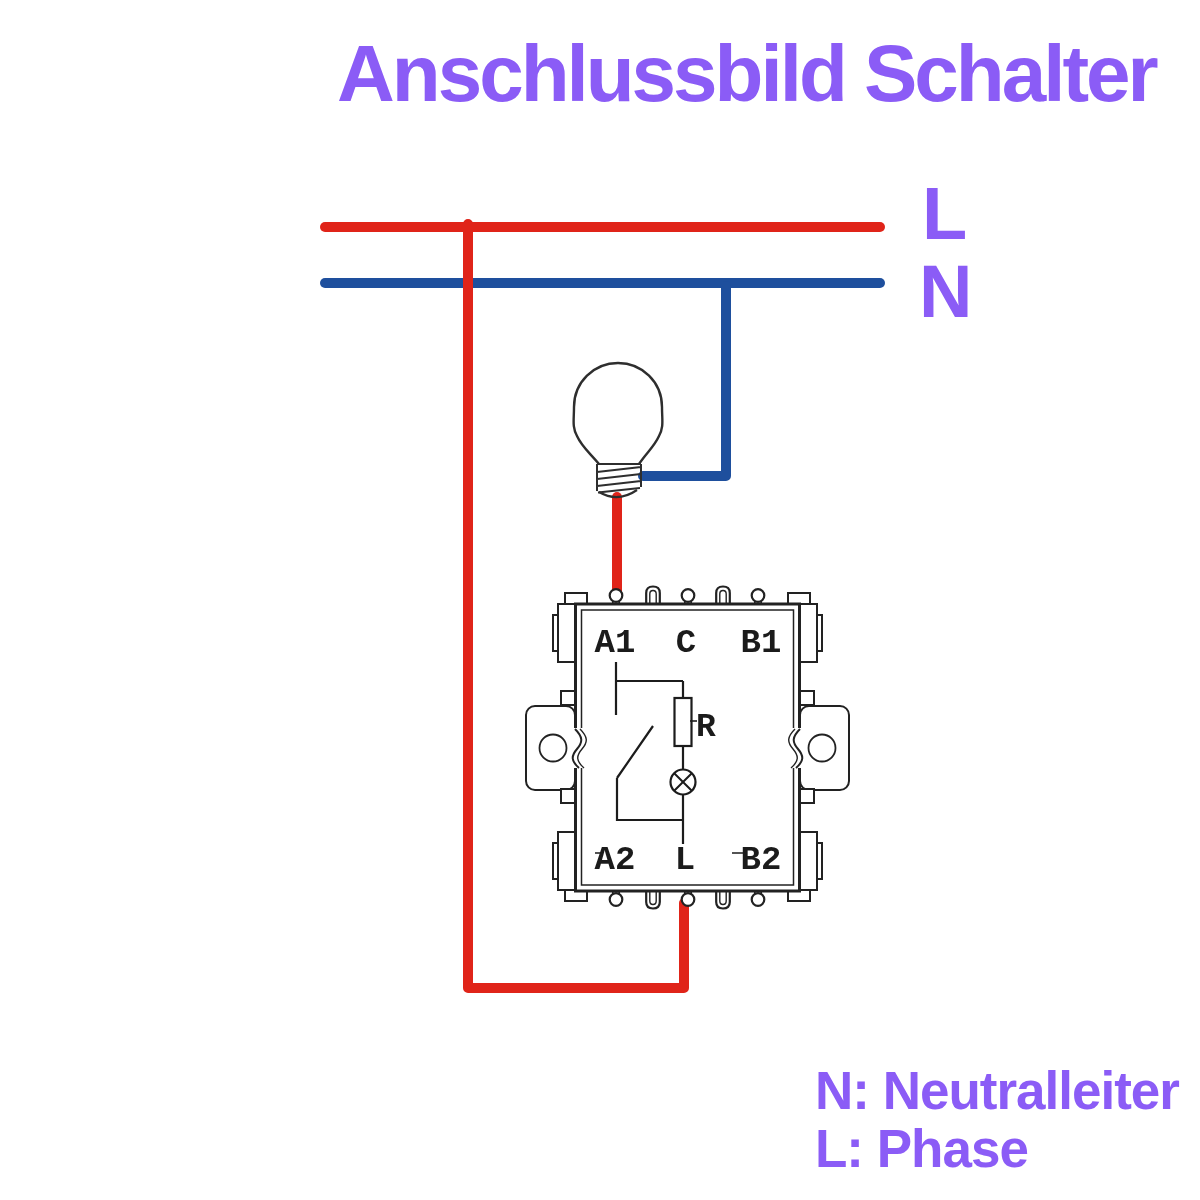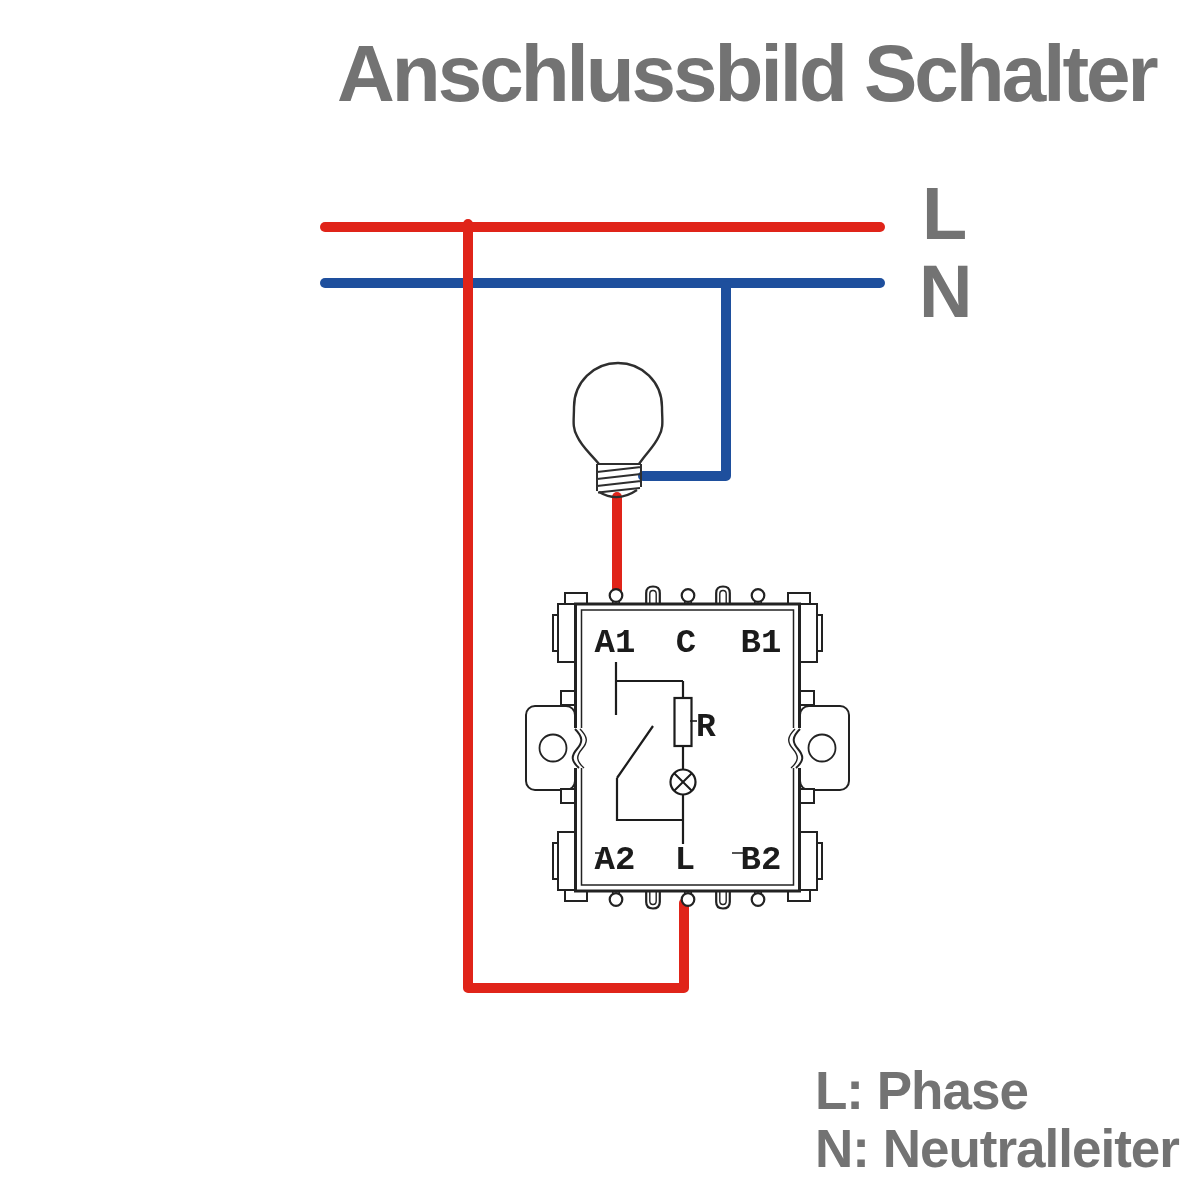--- a/index.html
+++ b/index.html
@@ -1,18 +1,18 @@
 <!DOCTYPE html>
 <html><head>
 <meta charset="utf-8">
 <style>
   html,body{margin:0;padding:0;background:#ffffff;}
   .stage{
     position:relative;width:1200px;height:1200px;background:#fff;overflow:hidden;
-    font-family:"Liberation Sans",sans-serif;color:#737373;border-radius:27px;
+    font-family:"Liberation Sans",sans-serif;color:#8b5cf6;border-radius:27px;
   }
   .title{
     position:absolute;left:337px;top:28px;
     font-size:80px;font-weight:bold;letter-spacing:-3px;white-space:nowrap;
   }
   .bus-label{position:absolute;font-size:74px;font-weight:bold;line-height:1;}
   .bus-label.phase{left:922px;top:177px;}
   .bus-label.neutral{left:919px;top:255px;}
   .diagram-svg{position:absolute;left:0;top:0;}
   .legend{
@@ -137,17 +137,17 @@
         <text x="761" y="652">B1</text>
         <text x="615" y="869">A2</text>
         <text x="685" y="869">L</text>
         <text x="761" y="869">B2</text>
         <text x="706" y="736" style="font-size:33px;">R</text>
       </g>
     </g>
   </svg>
 
   <div class="legend">
+    <div>N: Neutralleiter</div>
     <div>L: Phase</div>
-    <div>N: Neutralleiter</div>
   </div>
 
 </div>
 
 </body></html>

